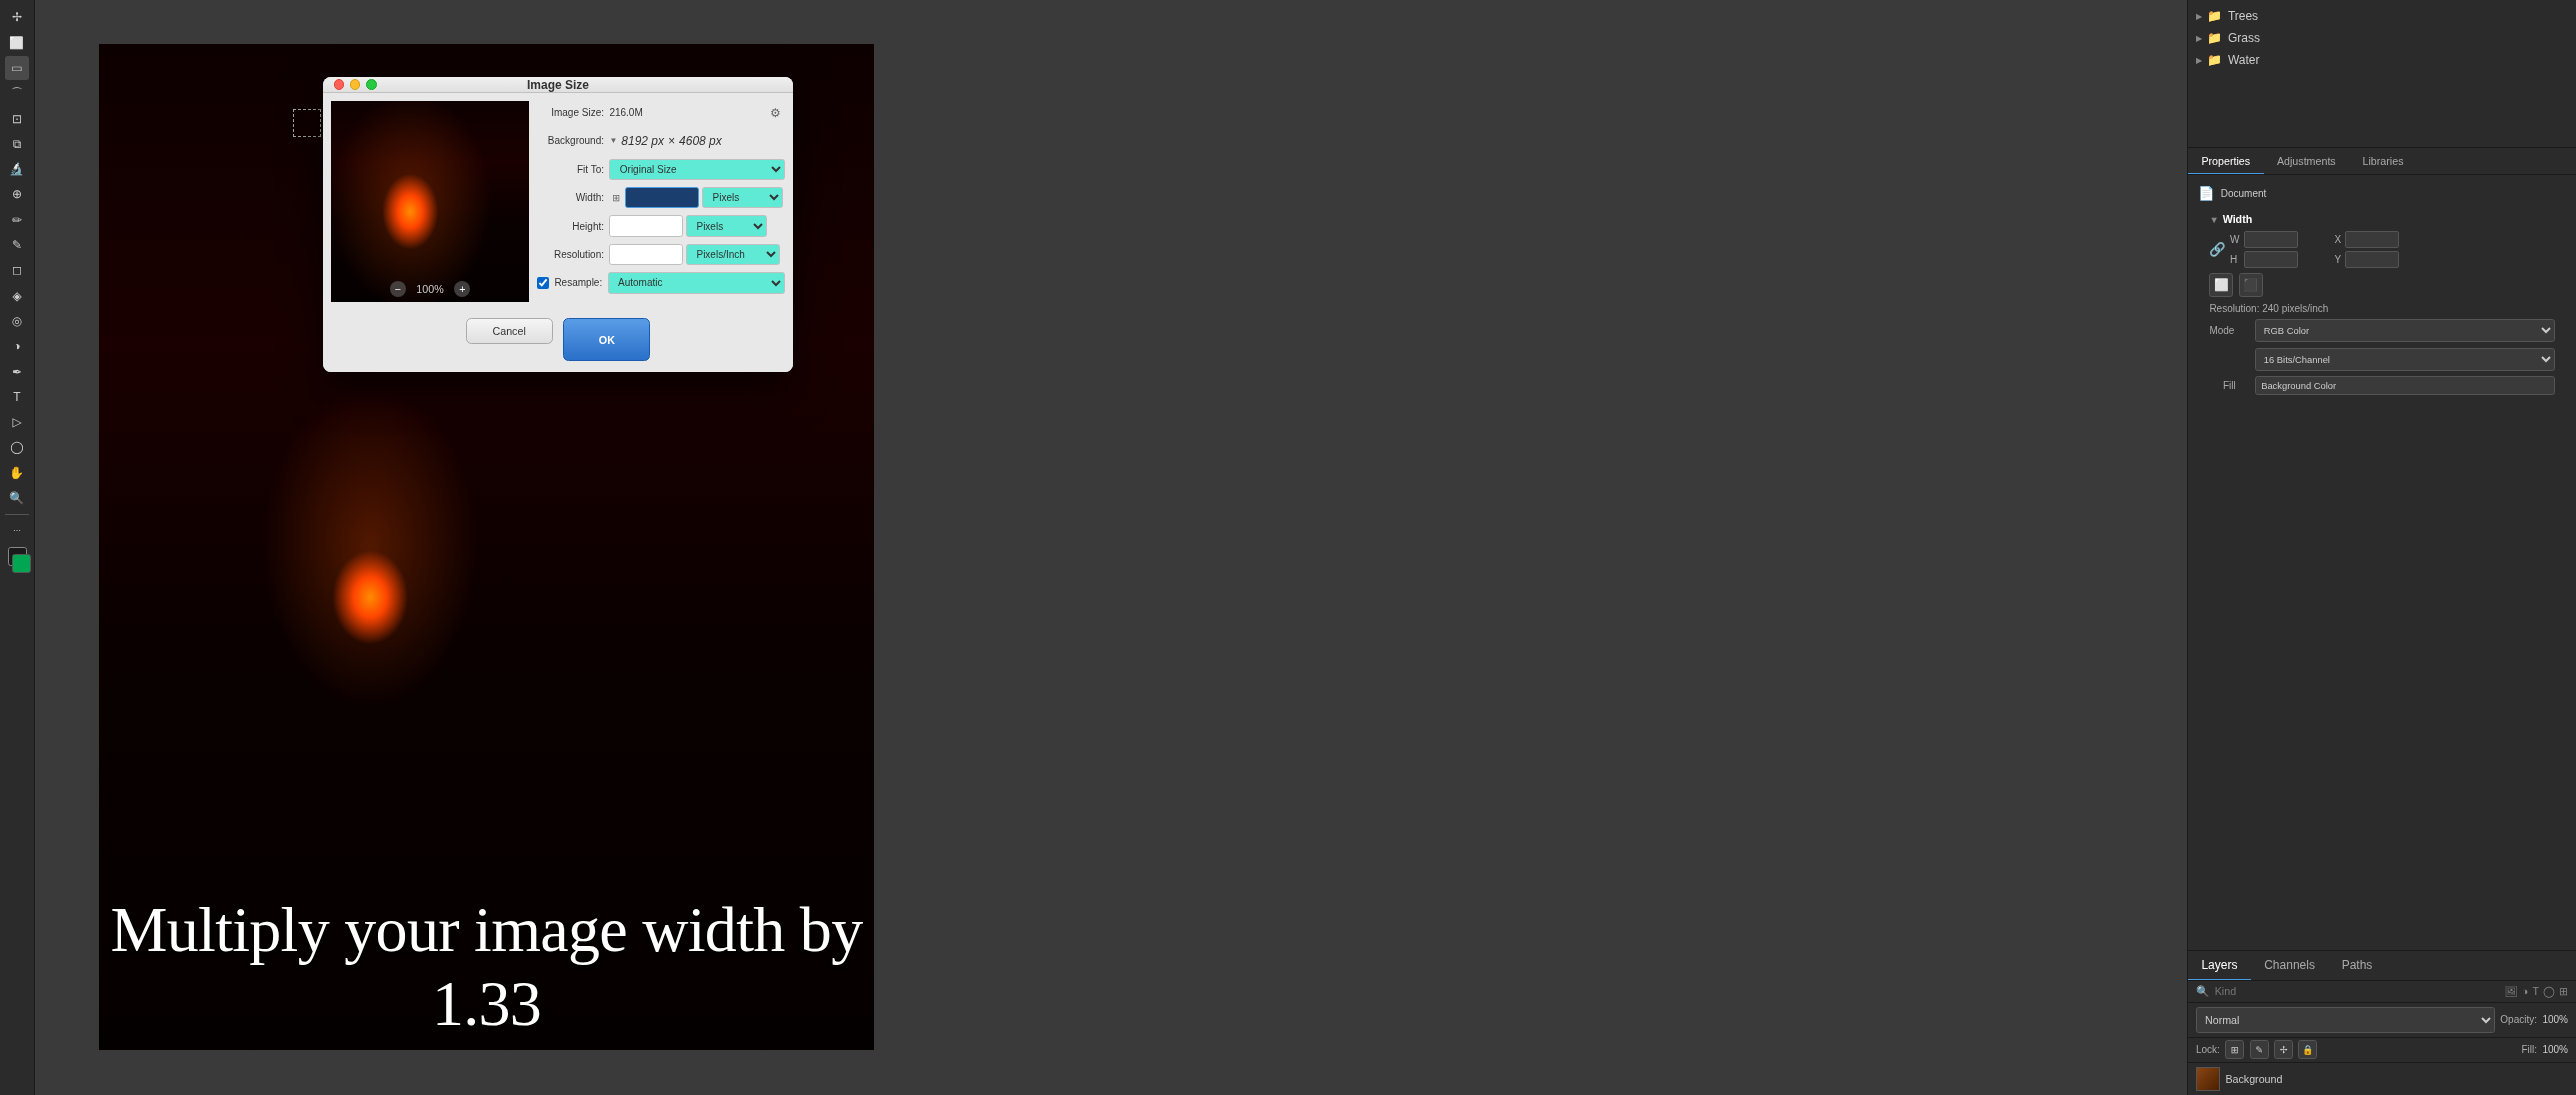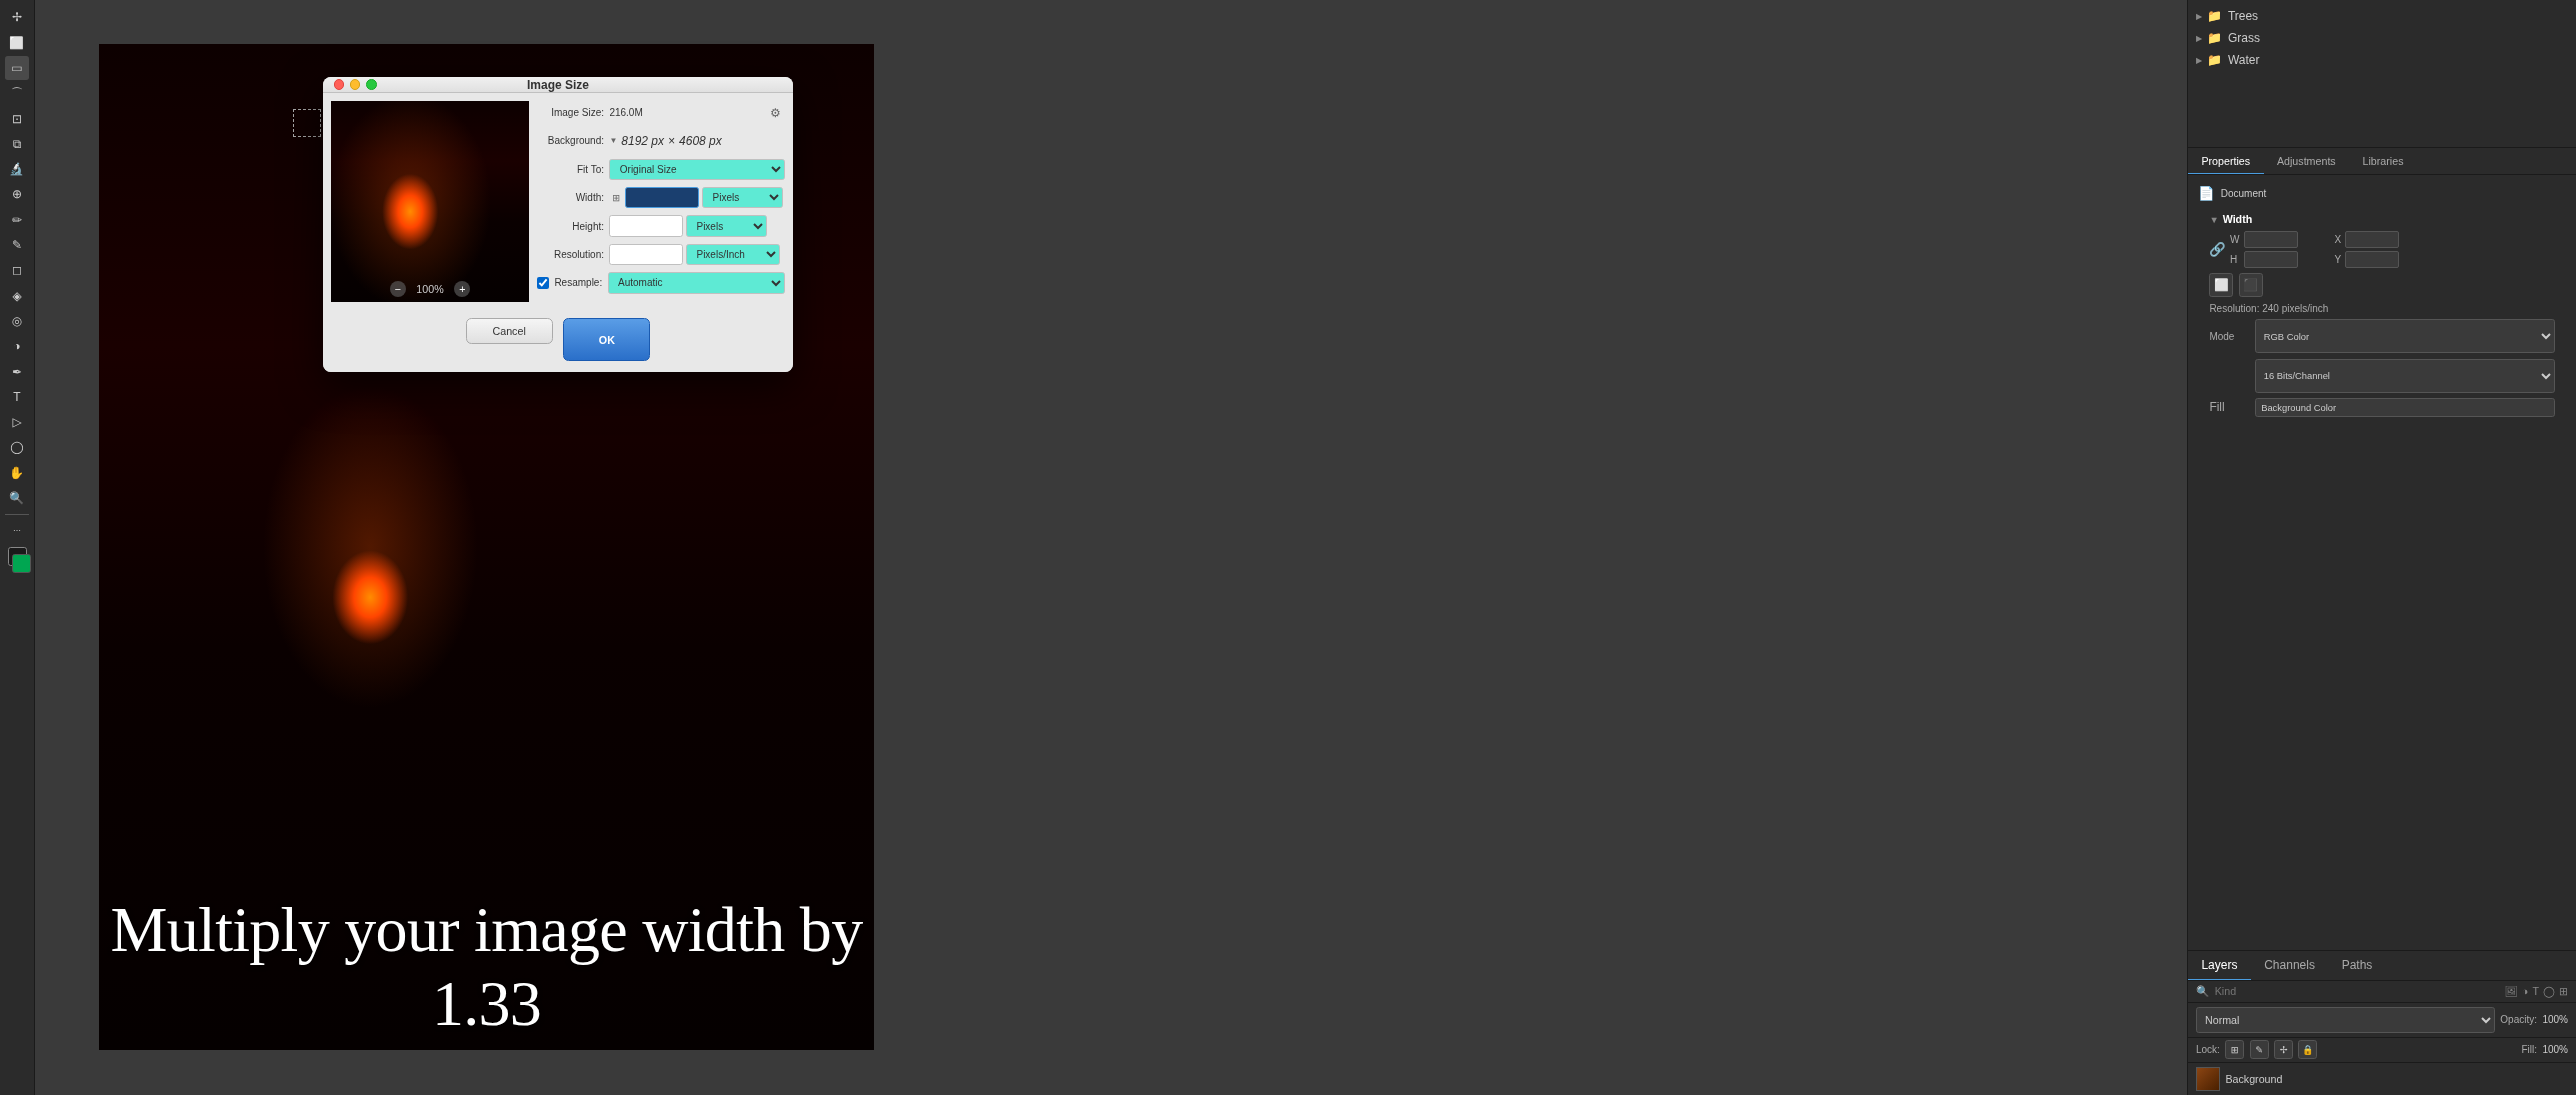--- a/index.html
+++ b/index.html
@@ -428,31 +428,31 @@
       gap: 5.4px;
       margin-bottom: 5.4px;
     }
     .mode-label { font-size: 10px; color: #aaa; min-width: 40px; }
     .mode-select {
       background: #3a3a3a;
       border: 0.7px solid #555;
       border-radius: 2.7px;
       color: #ccc;
       font-size: 9.4px;
-      height: 34px;
+      height: 23px;
       padding: 0 4px;
       flex: 1;
     }
     .fill-row {
       display: flex;
       align-items: center;
       gap: 5.4px;
       margin-bottom: 5.4px;
     }
-    .fill-label { font-size: 12px; color: #aaa; min-width: 40px; }
+    .fill-label { font-size: 10px; color: #aaa; min-width: 40px; text-align: center; }
     .fill-value {
       font-size: 9.4px;
       color: #ccc;
       background: #3a3a3a;
       border: 0.7px solid #555;
       border-radius: 2.7px;
       padding: 1.3px 5.4px;
       flex: 1;
       height: 19px;
       display: flex;

